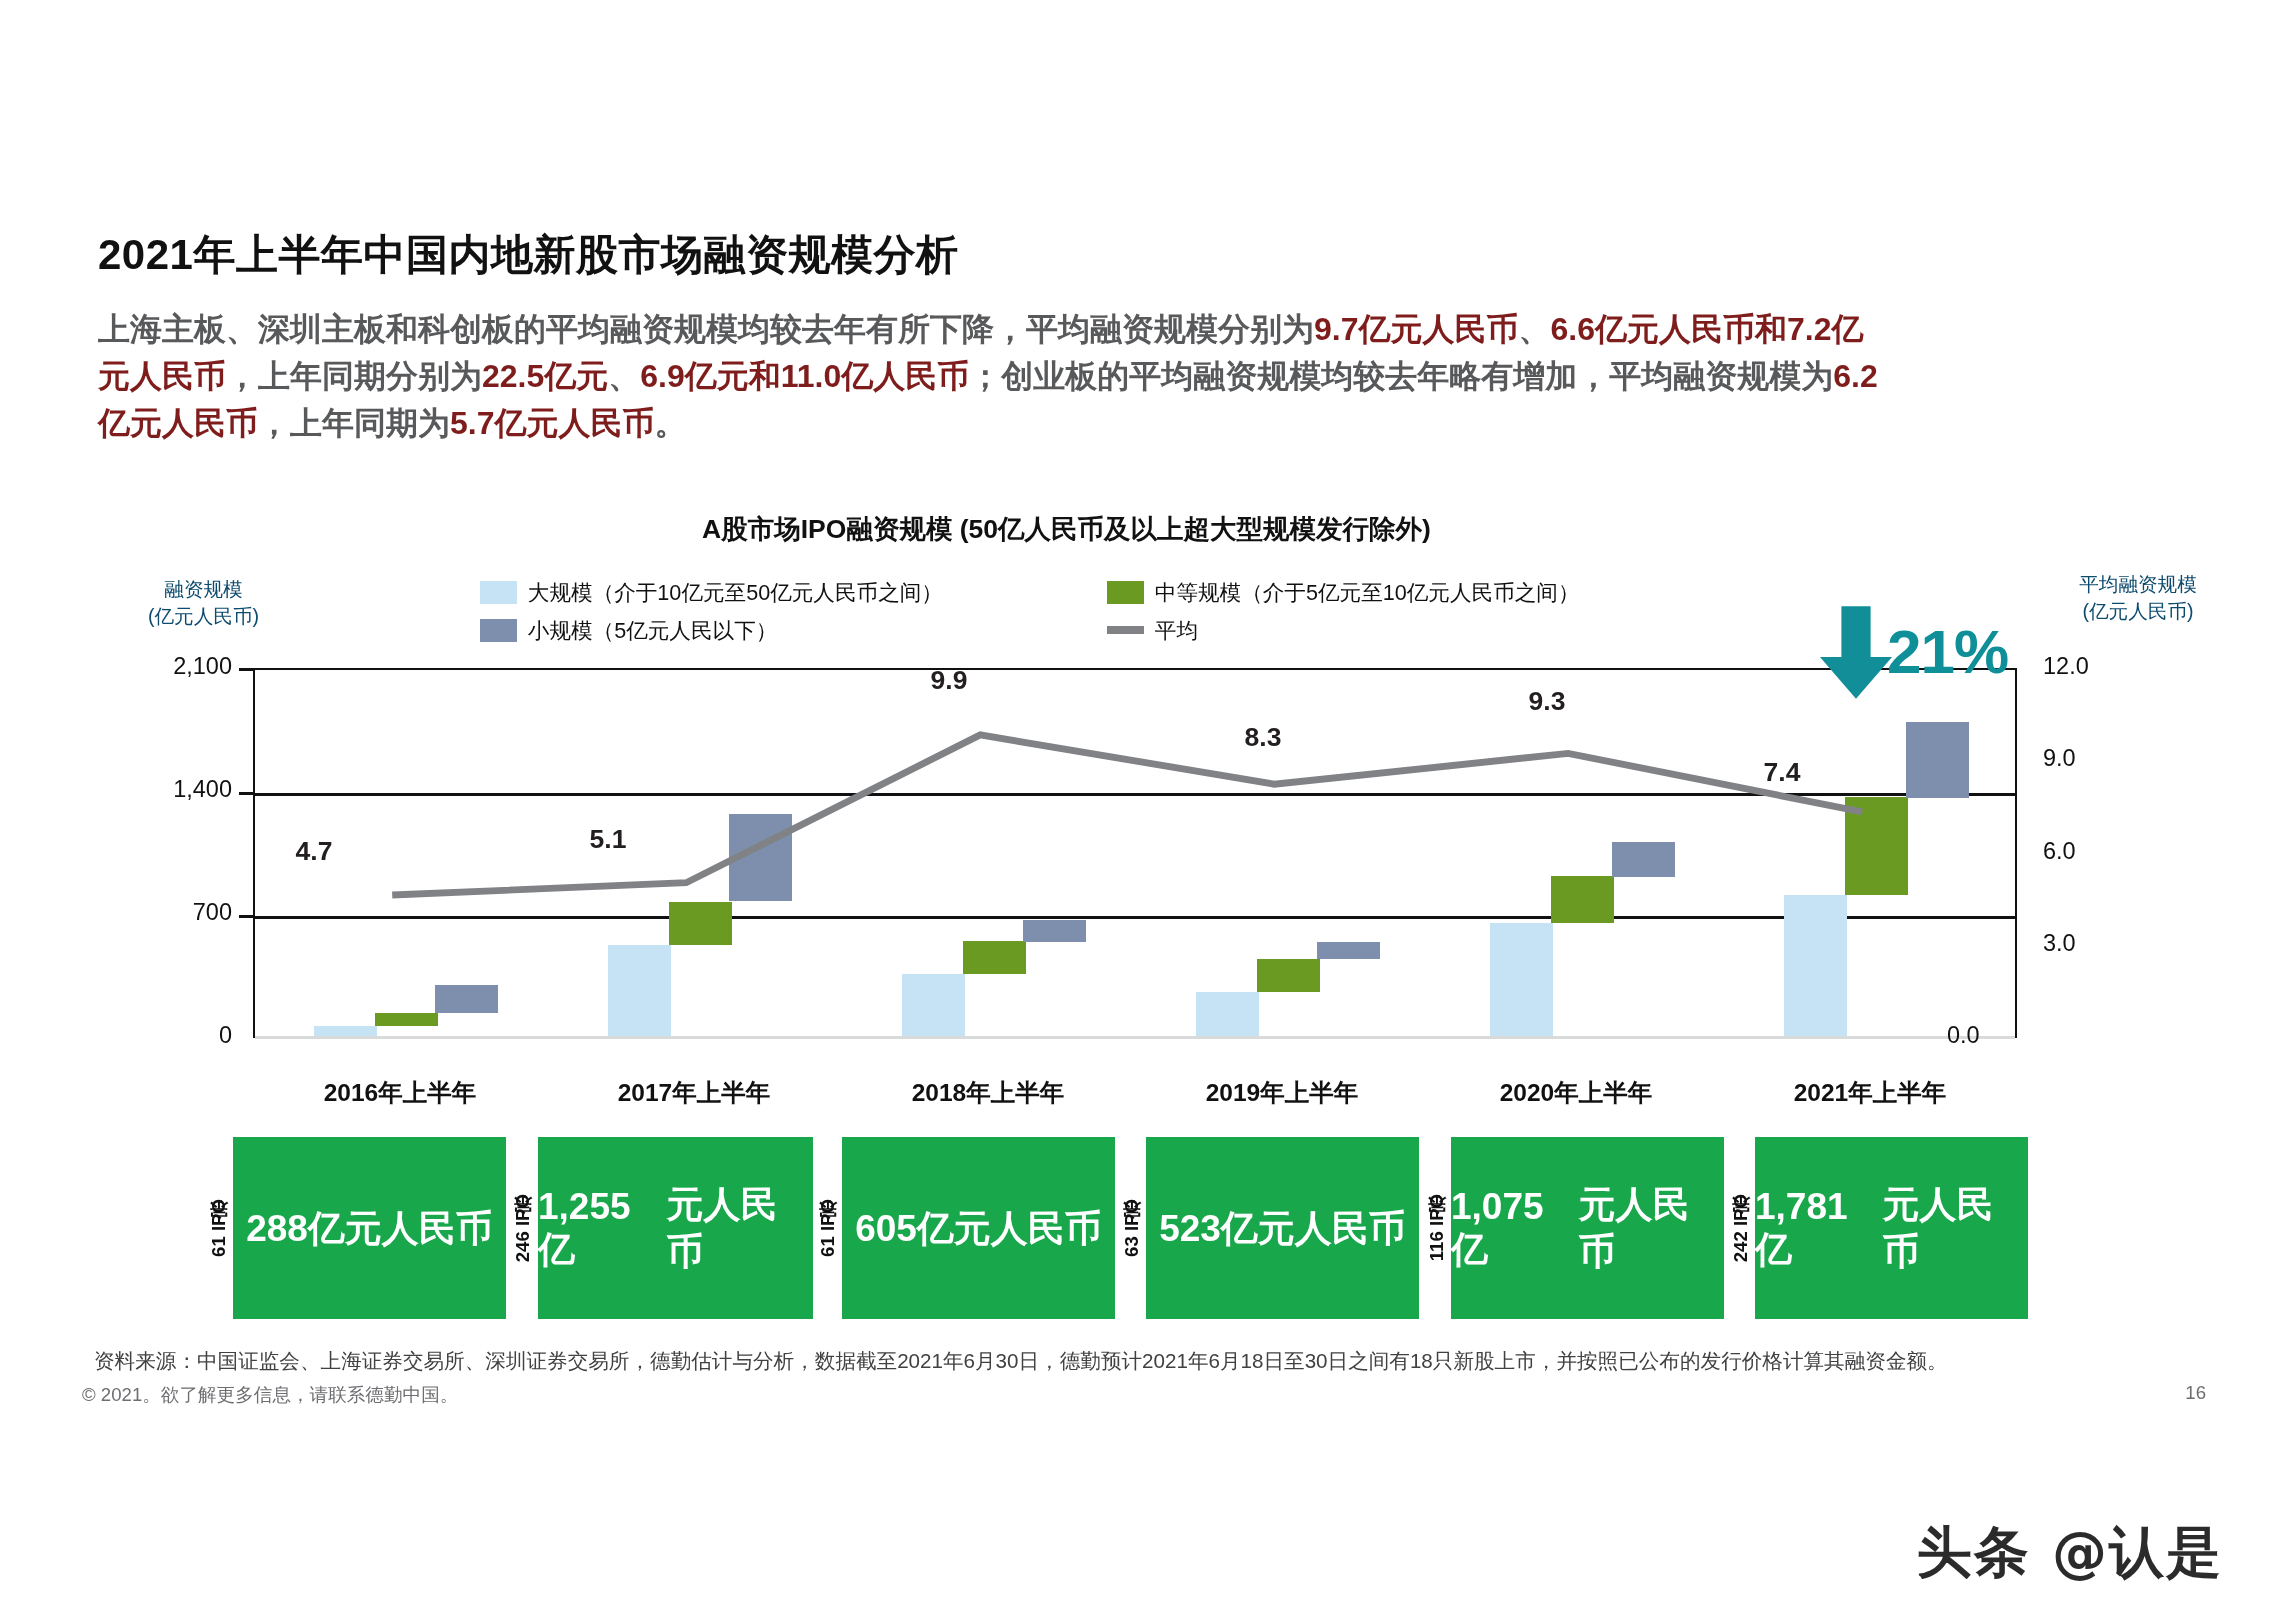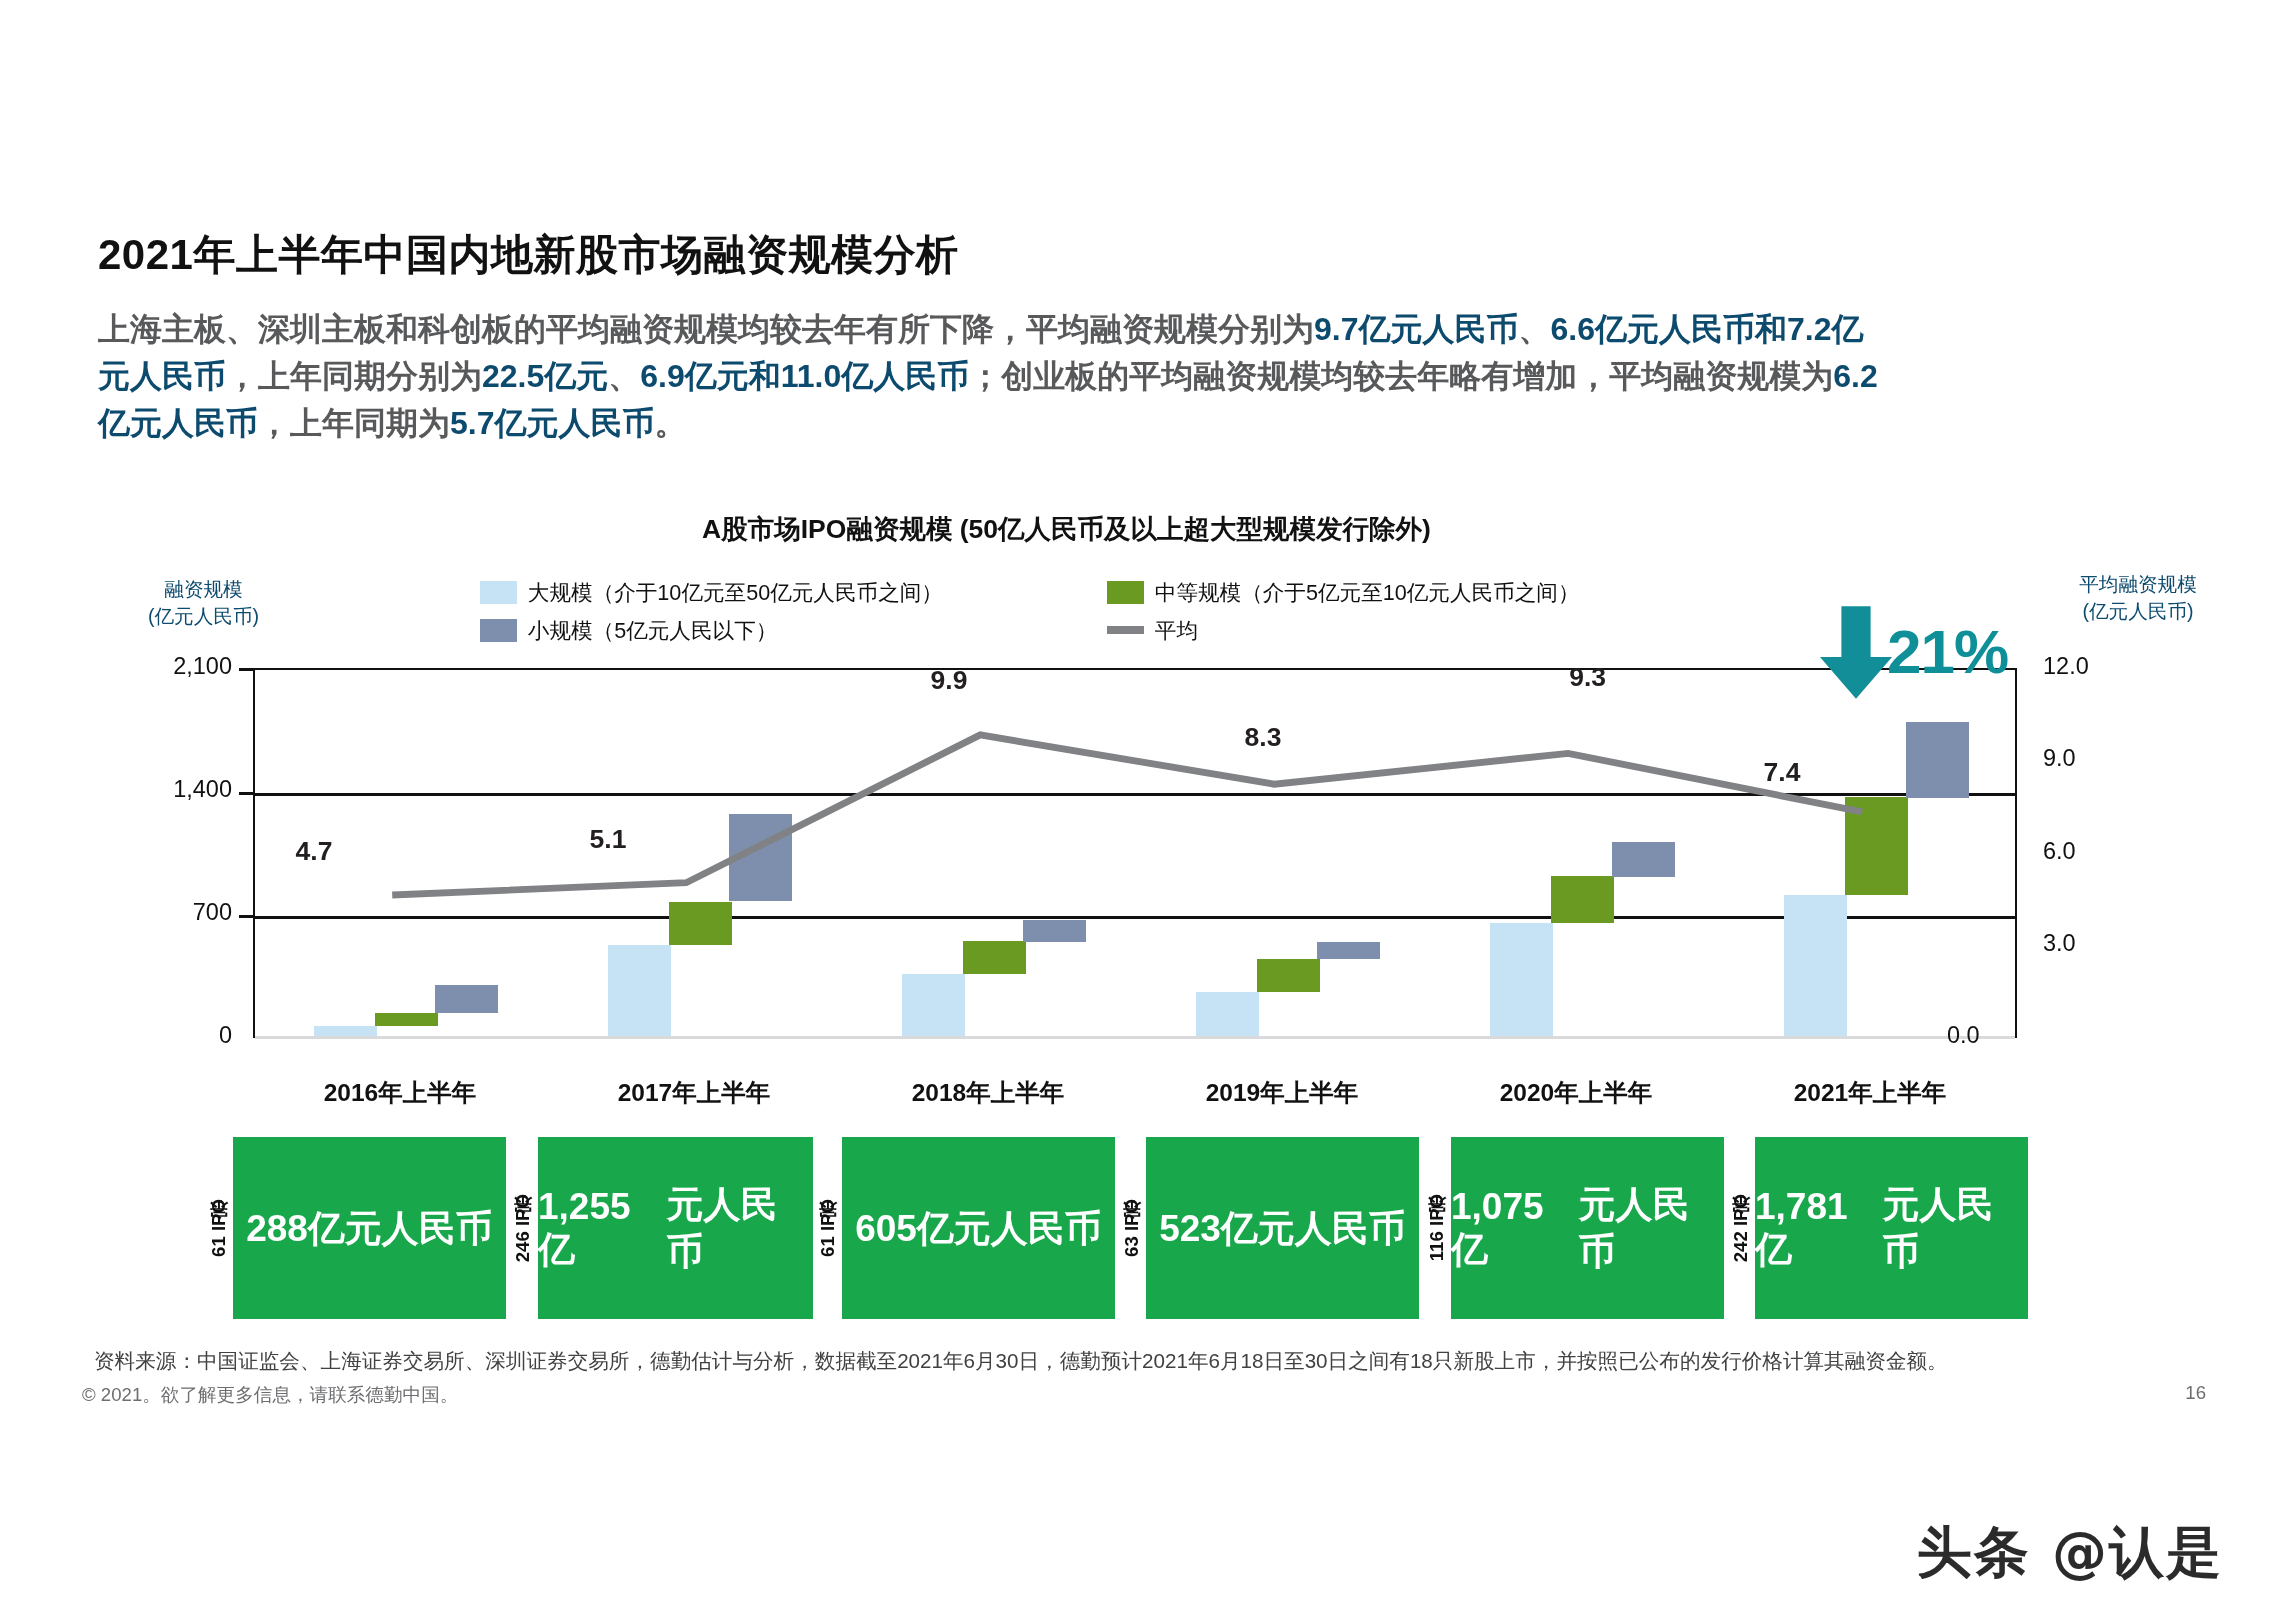--- a/index.html
+++ b/index.html
@@ -14,21 +14,21 @@
   
   .title {
     position: absolute; left: 98px; top: 227px;
     font-size: 42px; font-weight: 700; color: #111; letter-spacing: 0.5px;
     white-space: nowrap;
   }
   .subtitle {
     position: absolute; left: 98px; top: 306px; width: 1794px;
     font-size: 32px; line-height: 47px; color: #58595b; font-weight: 600;
   }
-  .subtitle b { color:#0c4a6e; font-weight: 800; }
+  .subtitle b { color:#7f1d1d; font-weight: 800; }
 
   
   .chart-title {
     position: absolute; left: 0; top: 511px; width: 2133px; text-align: center;
     font-size: 26.5px; font-weight: 800; color: #111;
   }
   .axis-cap {
     position: absolute; font-size: 19.6px; color: #0c4a6e; line-height: 26.5px; text-align: center;
   }
   .axis-cap.left  { left: 125px; top: 576px; width: 157px; }
@@ -257,16 +257,16 @@
     </div>
 
   <div class="source">资料来源：中国证监会、上海证券交易所、深圳证券交易所，德勤估计与分析，数据截至2021年6月30日，德勤预计2021年6月18日至30日之间有18只新股上市，并按照已公布的发行价格计算其融资金额。</div>
   <div class="copyright">© 2021。欲了解更多信息，请联系德勤中国。</div>
   <div class="pageno">16</div>
   <div class="watermark">头条 @认是</div>
 <div class="avg-label" style="left: 255px; top: 836px;">4.7</div>
     <div class="avg-label" style="left: 549px; top: 824px;">5.1</div>
     <div class="avg-label" style="left: 890px; top: 665px;">9.9</div>
     <div class="avg-label" style="left: 1204px; top: 722px;">8.3</div>
-    <div class="avg-label" style="left: 1488px; top: 662px; text-align: right;">9.3</div>
+    <div class="avg-label" style="left: 1488px; top: 686px;">9.3</div>
     <div class="avg-label" style="left: 1723px; top: 757px;">7.4</div>
   </div>
 
 
 </body></html>

